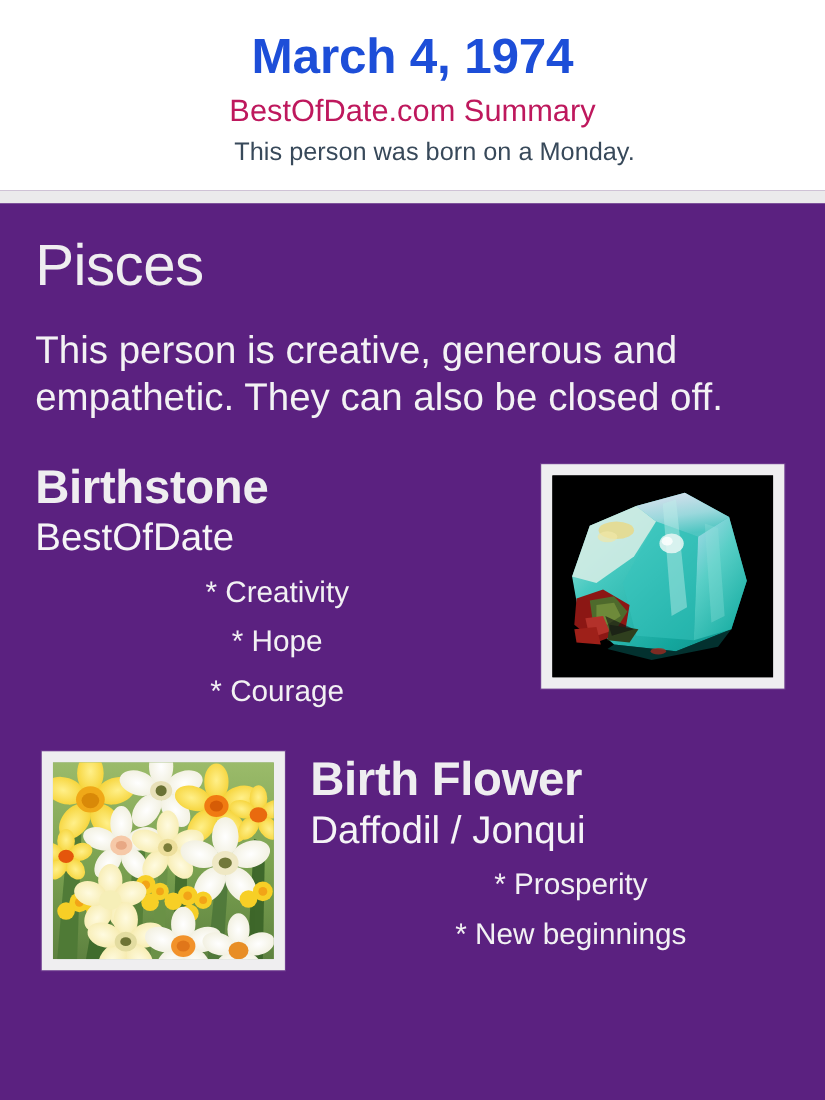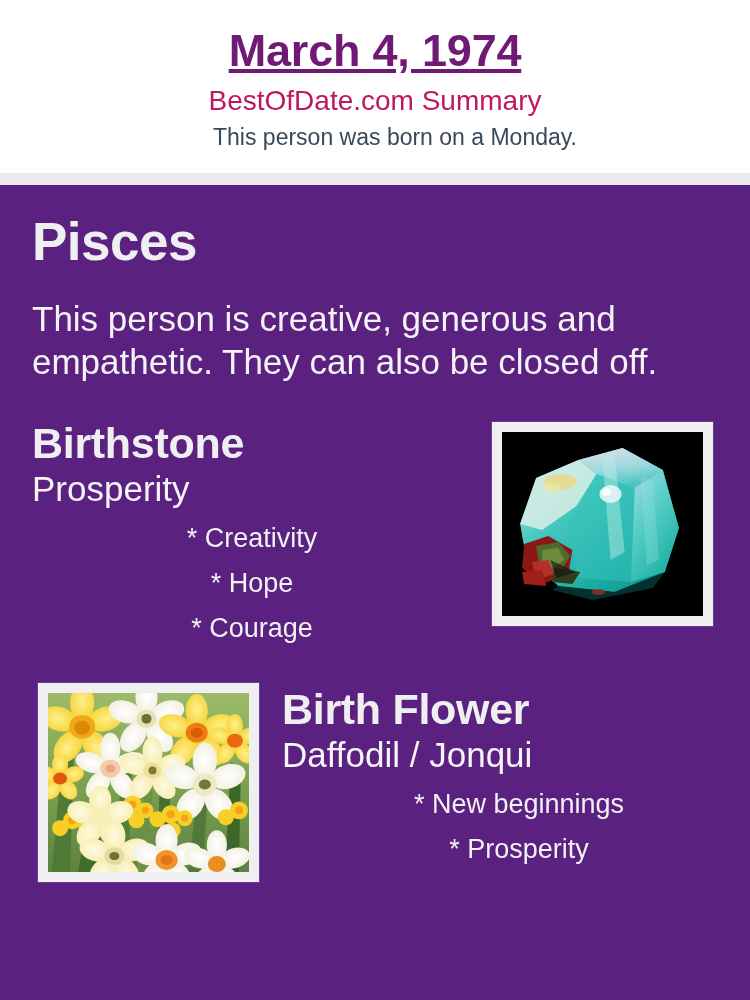--- a/index.html
+++ b/index.html
@@ -25,27 +25,26 @@
   
   .header {
     background: #FFFFFF;
     width: 750px;
     height: 173px;
     box-sizing: border-box;
     padding-top: 22px;
     text-align: center;
   }
   .header-date {
-    color: #701a75;
+    color: #1d4ed8;
     font-size: 45px;
     font-weight: bold;
     line-height: 58px;
     letter-spacing: -0.2px;
     white-space: nowrap;
-    text-decoration: underline;
   }
   .header-site {
     color: #be185d;
     font-size: 28px;
     font-weight: normal;
     line-height: 38px;
     margin-top: 2px;
   }
   .header-sub {
     color: #38495A;
@@ -68,21 +67,21 @@
     width: 750px;
     height: 815px;
     background: #5B2180;
     box-sizing: border-box;
     padding: 0 32px;
   }
 
   .sign-name {
     color: #EFEEF0;
     font-size: 53px;
-    font-weight: bold;
+    font-weight: normal;
     line-height: 62px;
     padding-top: 26px;
     letter-spacing: -0.5px;
   }
 
   .sign-desc {
     color: #F3F2F4;
     font-size: 35px;
     font-weight: normal;
     line-height: 43px;
@@ -199,21 +198,21 @@
   <div class="divider"></div>
 
   <div class="body-panel">
 
     <div class="sign-name">Pisces</div>
     <div class="sign-desc">This person is creative, generous and empathetic. They can also be closed off.</div>
 
     <div class="stone-block">
       <div class="stone-text">
         <div class="block-title">Birthstone</div>
-        <div class="block-subtitle">Prosperity</div>
+        <div class="block-subtitle">BestOfDate</div>
         <ul class="bullets">
           <li>* Creativity</li>
           <li>* Hope</li>
           <li>* Courage</li>
         </ul>
       </div>
 
       <div class="photo-frame stone-photo">
         <div class="photo-inner">
           <svg class="gem-scene" viewBox="0 0 200 184" preserveAspectRatio="none">
@@ -477,20 +476,20 @@
               <ellipse cx="0" cy="0" rx="9" ry="8" fill="#E88E25"></ellipse>
             </g>
           </svg>
         </div>
       </div>
 
       <div class="flower-text">
         <div class="block-title">Birth Flower</div>
         <div class="block-subtitle">Daffodil / Jonqui</div>
         <ul class="bullets">
+          <li>* Prosperity</li>
           <li>* New beginnings</li>
-          <li>* Prosperity</li>
         </ul>
       </div>
     </div>
 
   </div>
 </div>
 
 </body></html>

